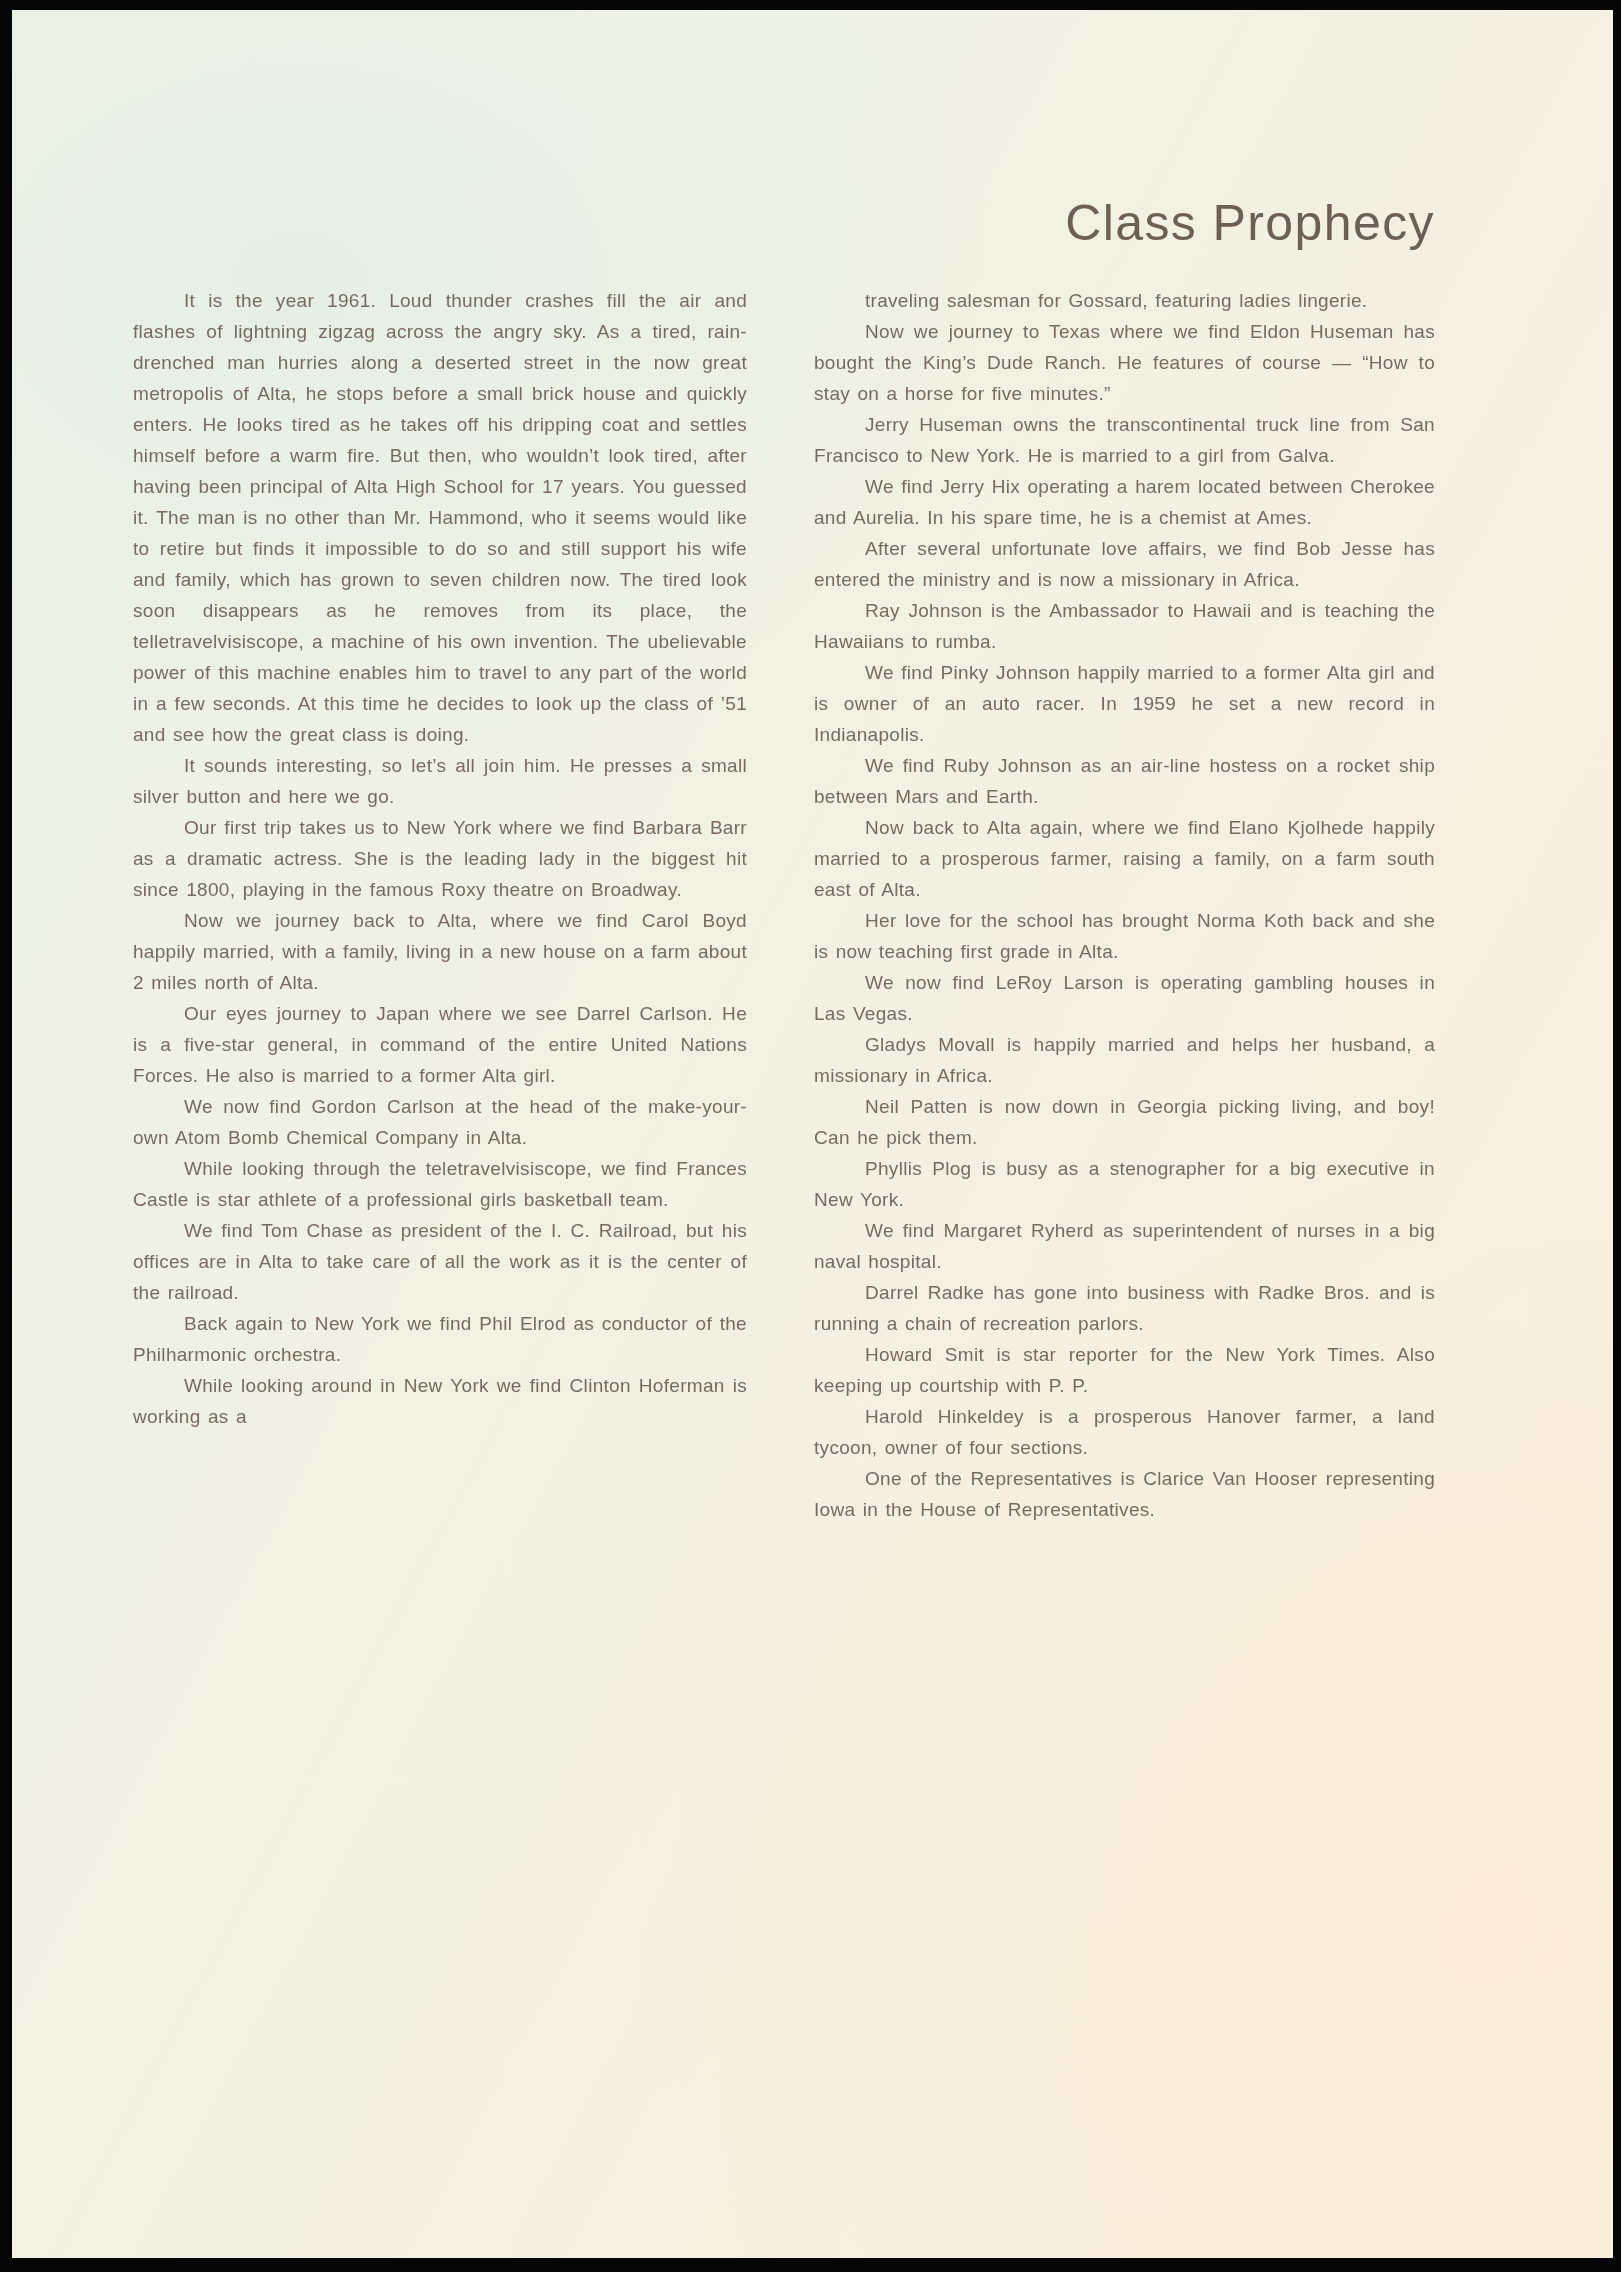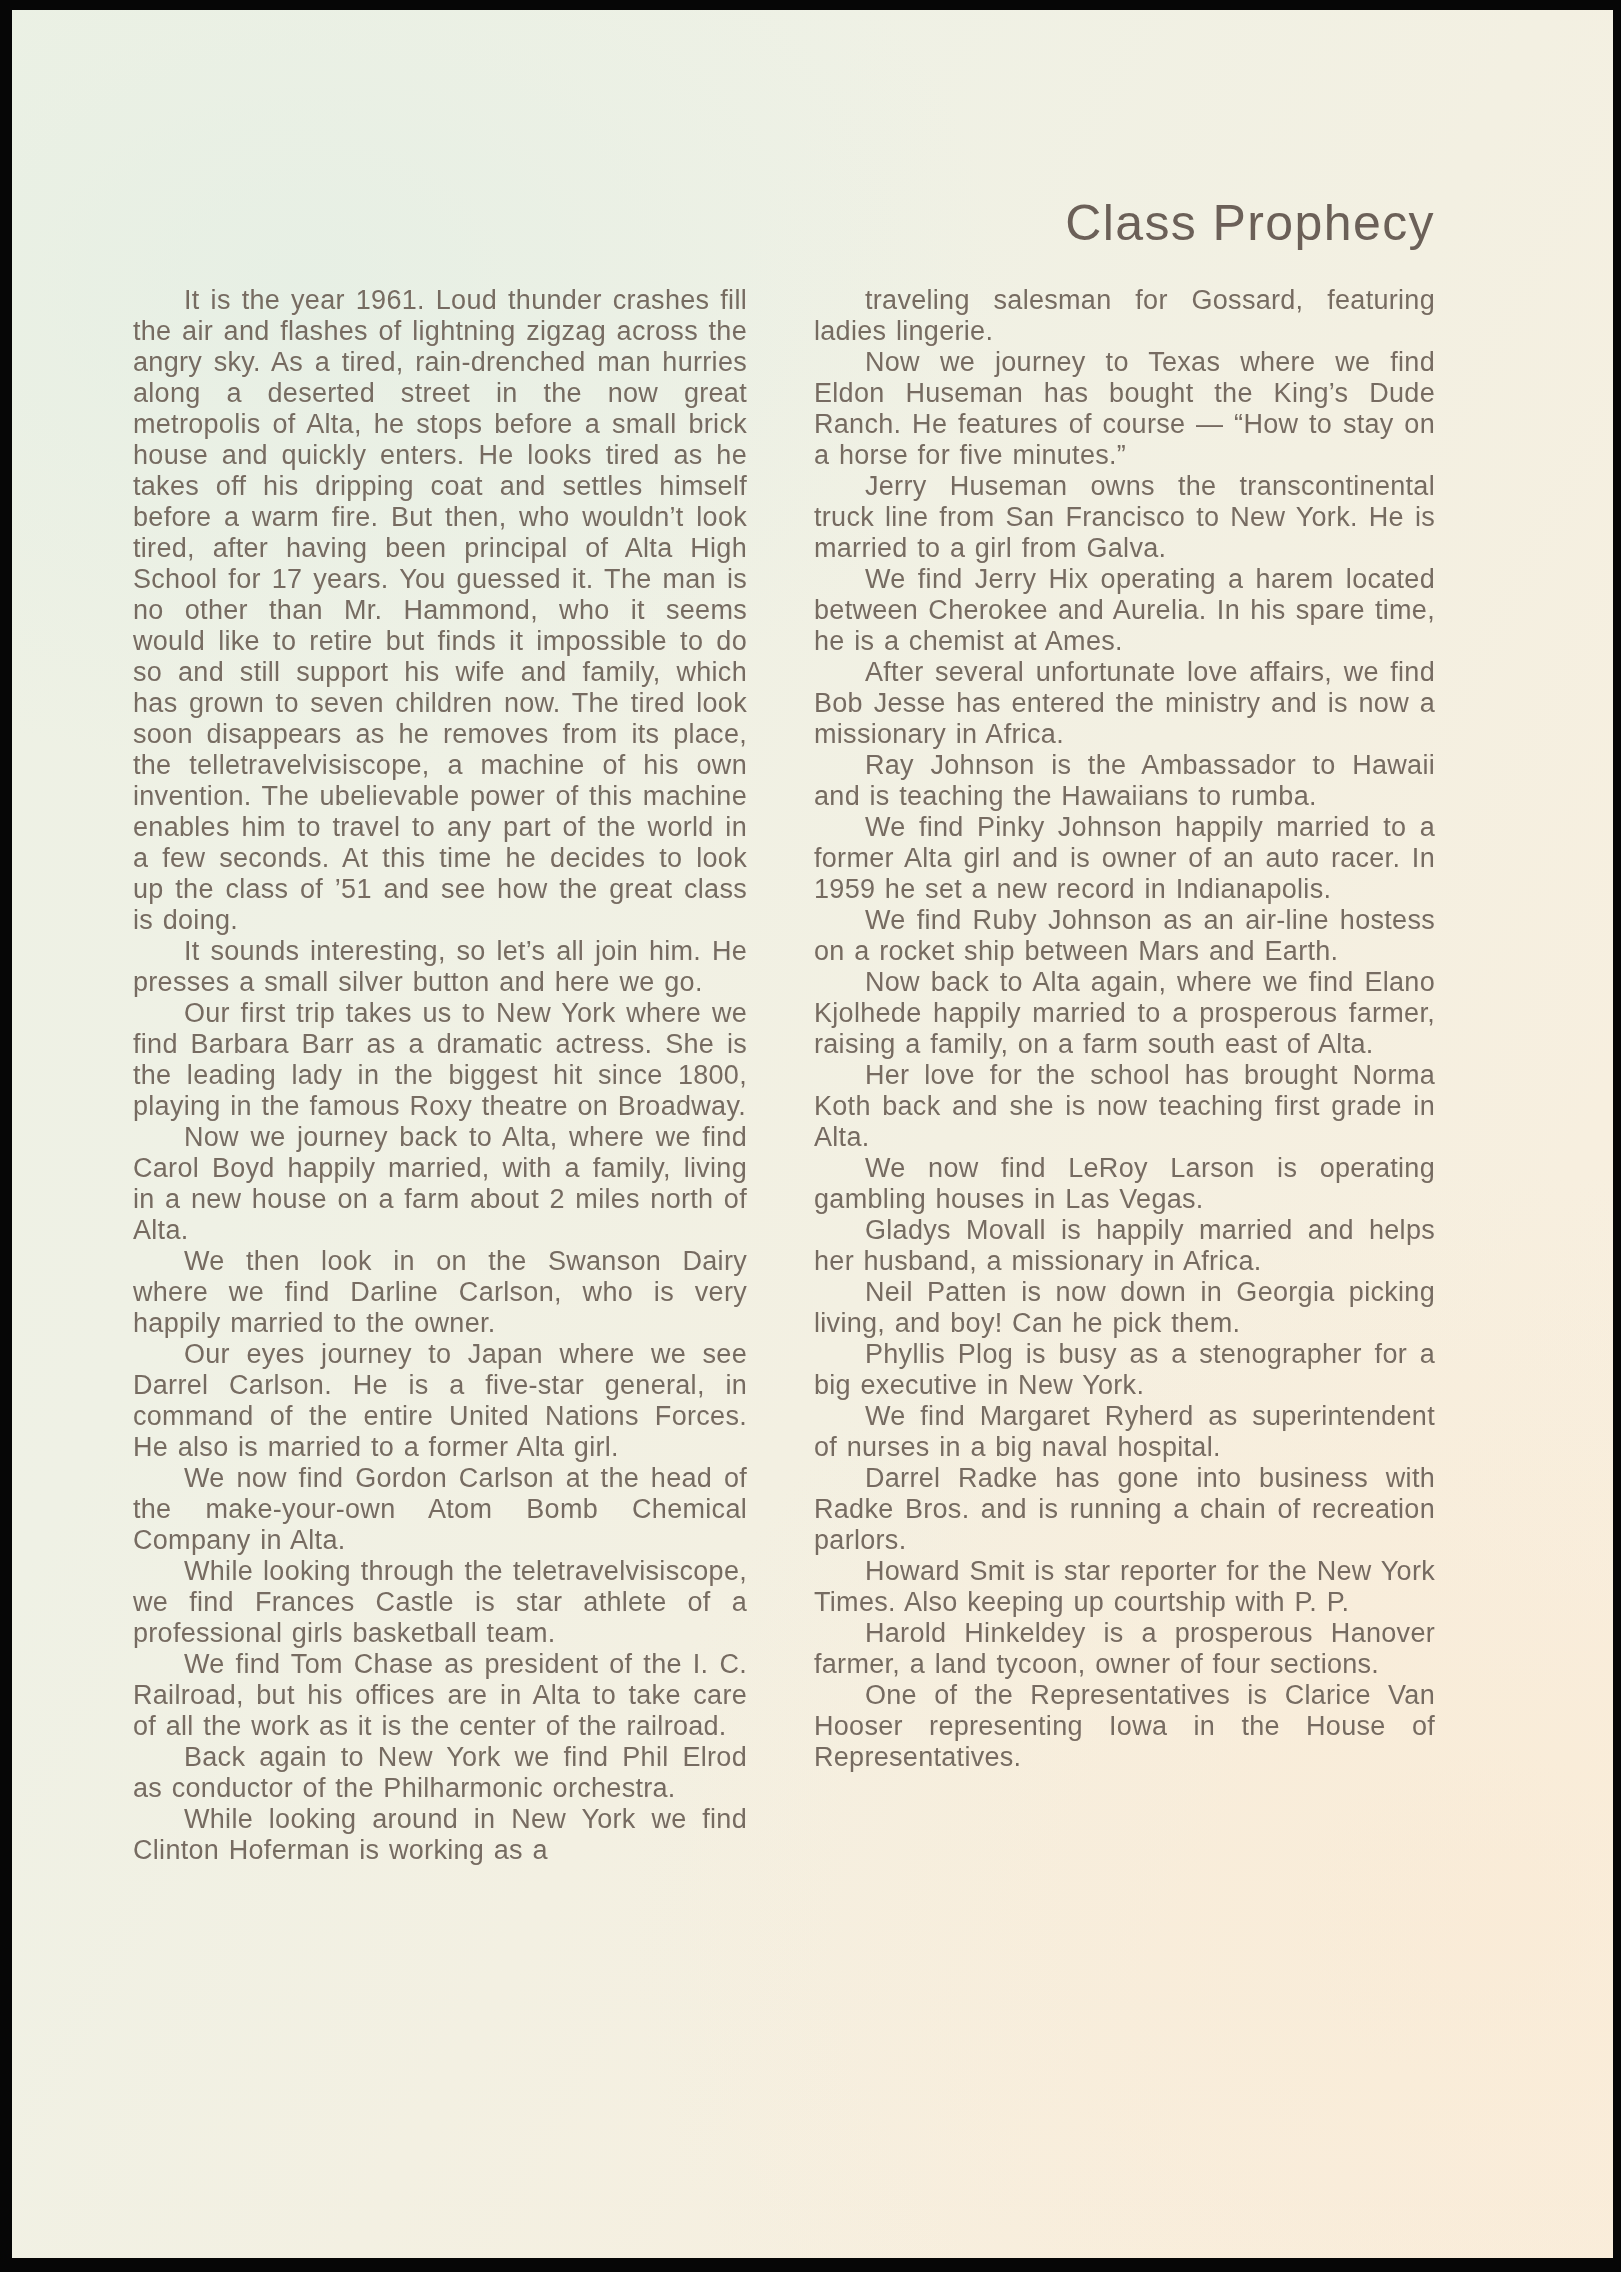--- a/index.html
+++ b/index.html
@@ -43,21 +43,21 @@
     letter-spacing: 1.4px;
     line-height: 1.0;
     color: #6b6058;
   }
   .columns {
     display: flex;
     align-items: flex-start;
   }
   .col {
     font-family: "Liberation Sans", "DejaVu Sans", sans-serif;
-    font-size: 27px;
+    font-size: 19px;
     line-height: 31px;
     letter-spacing: 0.3px;
     word-spacing: 1.8px;
     color: #766b61;
     text-align: justify;
   }
   .col-left  { width: 614px; margin-right: 67px; }
   .col-right { width: 621px; }
   .col p {
     margin: 0;
@@ -72,21 +72,20 @@
 <div class="scan-frame">
   <div class="page">
     <div class="content">
       <h1 class="page-title">Class Prophecy</h1>
       <div class="columns">
         <div class="col col-left">
             <p>It is the year 1961. Loud thunder crashes fill the air and flashes of lightning zigzag across the angry sky. As a tired, rain-drenched man hurries along a deserted street in the now great metropolis of Alta, he stops before a small brick house and quickly enters. He looks tired as he takes off his dripping coat and settles himself before a warm fire. But then, who wouldn’t look tired, after having been principal of Alta High School for 17 years. You guessed it. The man is no other than Mr. Hammond, who it seems would like to retire but finds it impossible to do so and still support his wife and family, which has grown to seven children now. The tired look soon disappears as he removes from its place, the telletravelvisiscope, a machine of his own invention. The ubelievable power of this machine enables him to travel to any part of the world in a few seconds. At this time he decides to look up the class of ’51 and see how the great class is doing.</p>
             <p>It sounds interesting, so let’s all join him. He presses a small silver button and here we go.</p>
             <p>Our first trip takes us to New York where we find Barbara Barr as a dramatic actress. She is the leading lady in the biggest hit since 1800, playing in the famous Roxy theatre on Broadway.</p>
             <p>Now we journey back to Alta, where we find Carol Boyd happily married, with a family, living in a new house on a farm about 2 miles north of Alta.</p>
-            <p>We then look in on the Swanson Dairy where we find Darline Carlson, who is very happily married to the owner.</p>
             <p>Our eyes journey to Japan where we see Darrel Carlson. He is a five-star general, in command of the entire United Nations Forces. He also is married to a former Alta girl.</p>
             <p>We now find Gordon Carlson at the head of the make-your-own Atom Bomb Chemical Company in Alta.</p>
             <p>While looking through the teletravelvisiscope, we find Frances Castle is star athlete of a professional girls basketball team.</p>
             <p>We find Tom Chase as president of the I. C. Railroad, but his offices are in Alta to take care of all the work as it is the center of the railroad.</p>
             <p>Back again to New York we find Phil Elrod as conductor of the Philharmonic orchestra.</p>
             <p>While looking around in New York we find Clinton Hoferman is working as a</p>
           </div>
         <div class="col col-right">
             <p>traveling salesman for Gossard, featuring ladies lingerie.</p>
             <p>Now we journey to Texas where we find Eldon Huseman has bought the King’s Dude Ranch. He features of course — “How to stay on a horse for five minutes.”</p>

